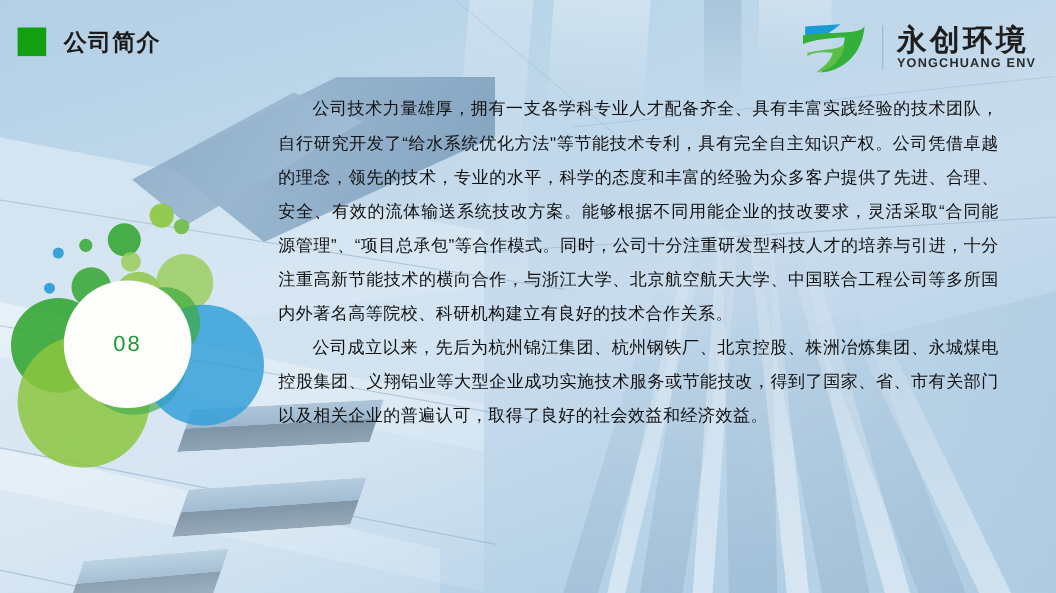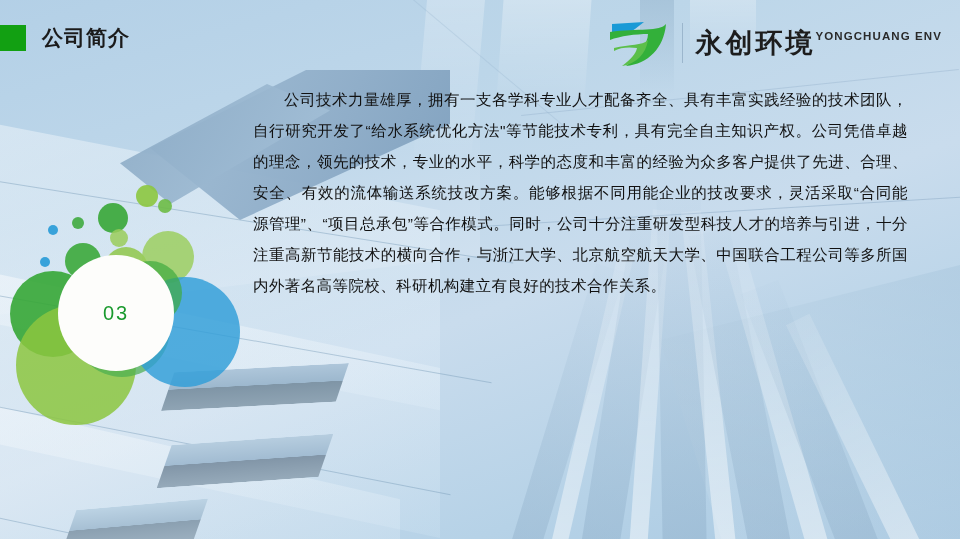--- a/index.html
+++ b/index.html
@@ -114,31 +114,31 @@
     right:-60px;top:250px;width:360px;height:300px;
     background:linear-gradient(215deg,rgba(167,197,220,.55),rgba(255,255,255,.1));
     clip-path:polygon(0% 30%,100% 0%,100% 100%,18% 100%);
   }
 
   
   .cluster{position:absolute;left:10px;top:185px;width:250px;height:250px;}
   .c{position:absolute;border-radius:50%;}
 
   
-  .title-bar{position:absolute;left:0;top:24px;display:flex;align-items:center;z-index:40;}
+  .title-bar{position:absolute;left:16px;top:24px;display:flex;align-items:center;z-index:40;}
   .title-mark{width:26px;height:26px;background:#12a012;}
   .title-text{
     margin-left:16px;font-size:21px;font-weight:bold;color:#1b1b1b;
     letter-spacing:1px;
   }
 
   .logo{position:absolute;right:18px;top:18px;display:flex;align-items:center;z-index:40;}
   .logo-mark{width:62px;height:50px;position:relative;}
   .logo-div{width:1px;height:40px;background:#9bb6cd;margin:0 12px;}
-  .logo-words{display:flex;flex-direction:row;justify-content:center;}
+  .logo-words{display:flex;flex-direction:column;justify-content:center;}
   .logo-cn{font-size:27px;font-weight:bold;color:#1d1d1d;letter-spacing:3px;line-height:1.05;}
   .logo-en{font-size:11.5px;font-weight:bold;color:#2a2a2a;letter-spacing:1.1px;margin-top:1px;}
 
   
   .copy{
     position:absolute;left:253px;top:84px;width:655px;z-index:30;
     font-size:15.5px;color:#111;line-height:31px;letter-spacing:.4px;
     text-align:justify;
   }
   .copy p{margin:0;text-indent:2em;}
@@ -197,21 +197,21 @@
       <div class="c" style="left: 94px; top: 62px; width: 44px; height: 44px; background: rgb(140, 198, 63); opacity: 0.8;"></div>
       <div class="c" style="left: 132px; top: 46px; width: 52px; height: 52px; background: rgb(154, 205, 90); opacity: 0.82;"></div>
       <div class="c" style="left: 30px; top: 72px; width: 10px; height: 10px; background: rgb(47, 158, 216); opacity: 0.95;"></div>
       <div class="c" style="left: 80px; top: 78px; width: 12px; height: 12px; background: rgb(47, 158, 216); opacity: 0.7;"></div>
       <div class="c" style="left: 0px; top: 86px; width: 86px; height: 86px; background: rgb(53, 166, 53); opacity: 0.9;"></div>
       <div class="c" style="left: 6px; top: 120px; width: 120px; height: 120px; background: rgb(140, 198, 63); opacity: 0.85;"></div>
       <div class="c" style="left: 64px; top: 96px; width: 96px; height: 96px; background: rgb(76, 175, 80); opacity: 0.72;"></div>
       <div class="c" style="left: 120px; top: 92px; width: 110px; height: 110px; background: rgb(47, 158, 216); opacity: 0.82;"></div>
       <div class="c" style="left: 108px; top: 76px; width: 64px; height: 64px; background: rgb(63, 170, 63); opacity: 0.7;"></div>
       <div class="c" style="left: 48px; top: 70px; width: 116px; height: 116px; background: rgb(253, 253, 251); display: flex; align-items: center; justify-content: center; font-size: 20px; letter-spacing: 2px; color: rgb(26, 154, 46); z-index: 5;">
-        <span>03</span>
+        <span>08</span>
       </div>
     </div>
 
   <div class="title-bar">
     <div class="title-mark" id="title-mark" style="background: rgb(18, 160, 18);"></div>
     <div class="title-text">公司简介</div>
   </div>
 
   <div class="logo">
     <div class="logo-mark">
@@ -223,15 +223,16 @@
     </div>
     <div class="logo-div"></div>
     <div class="logo-words">
       <div class="logo-cn">永创环境</div>
       <div class="logo-en">YONGCHUANG ENV</div>
     </div>
   </div>
 
   <div class="copy" id="copy">
       <p>公司技术力量雄厚，拥有一支各学科专业人才配备齐全、具有丰富实践经验的技术团队，自行研究开发了“给水系统优化方法"等节能技术专利，具有完全自主知识产权。公司凭借卓越的理念，领先的技术，专业的水平，科学的态度和丰富的经验为众多客户提供了先进、合理、安全、有效的流体输送系统技改方案。能够根据不同用能企业的技改要求，灵活采取“合同能源管理”、“项目总承包”等合作模式。同时，公司十分注重研发型科技人才的培养与引进，十分注重高新节能技术的横向合作，与浙江大学、北京航空航天大学、中国联合工程公司等多所国内外著名高等院校、科研机构建立有良好的技术合作关系。</p>
+      <p>公司成立以来，先后为杭州锦江集团、杭州钢铁厂、北京控股、株洲冶炼集团、永城煤电控股集团、义翔铝业等大型企业成功实施技术服务或节能技改，得到了国家、省、市有关部门以及相关企业的普遍认可，取得了良好的社会效益和经济效益。</p>
     </div>
 
 </div>
 
 </body></html>

